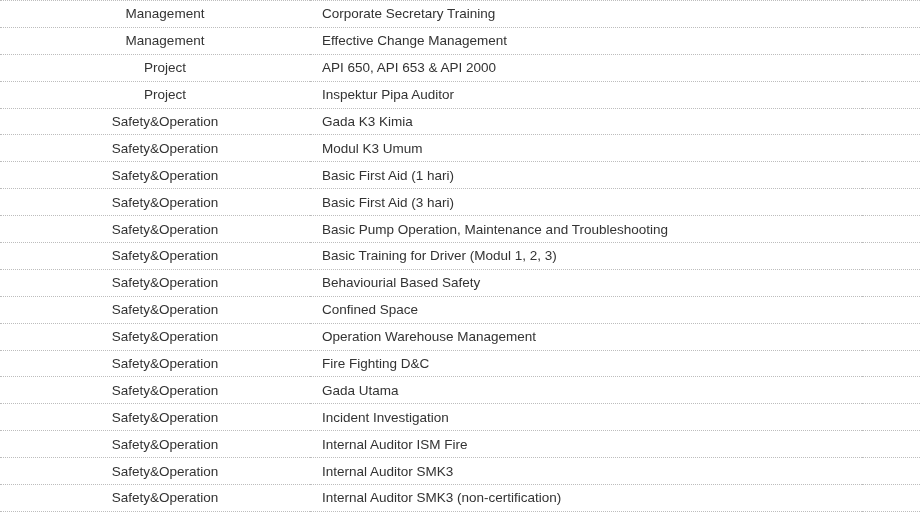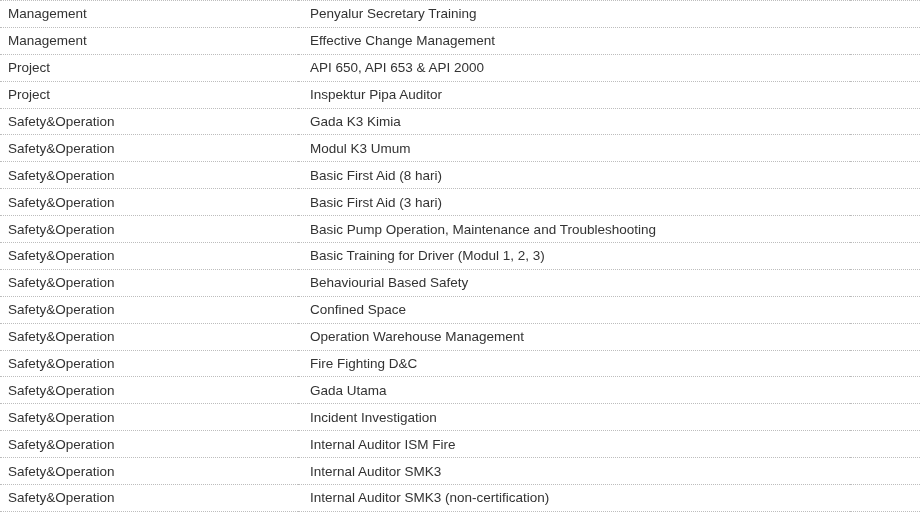--- a/index.html
+++ b/index.html
@@ -26,21 +26,22 @@
     font-size: 13.5px;
     color: #333333;
     border-bottom: 1px dotted #bdbdbd;
     padding: 0 0 0 0;
     vertical-align: middle;
     white-space: nowrap;
     overflow: hidden;
   }
   .col-category {
     width: 290px;
-    padding-left: 8px;
+    padding-left: 20px;
+    text-align: center;
   }
   .col-title {
     width: 540px;
     padding-left: 12px;
   }
   .col-count {
     width: 91px;
     text-align: right;
     padding-right: 73px;
   }
@@ -48,21 +49,21 @@
     border-top: 1px dotted #bdbdbd;
   }
 </style>
 </head>
 <body>
 
 <table class="table">
   <tbody>
       <tr class="row">
         <td class="cell col-category topline">Management</td>
-        <td class="cell col-title topline">Penyalur Secretary Training</td>
+        <td class="cell col-title topline">Corporate Secretary Training</td>
         <td class="cell col-count topline">1</td>
       </tr>
       <tr class="row">
         <td class="cell col-category">Management</td>
         <td class="cell col-title">Effective Change Management</td>
         <td class="cell col-count">26</td>
       </tr>
       <tr class="row">
         <td class="cell col-category">Project</td>
         <td class="cell col-title">API 650, API 653 &amp; API 2000</td>
@@ -78,21 +79,21 @@
         <td class="cell col-title">Gada K3 Kimia</td>
         <td class="cell col-count">1</td>
       </tr>
       <tr class="row">
         <td class="cell col-category">Safety&amp;Operation</td>
         <td class="cell col-title">Modul K3 Umum</td>
         <td class="cell col-count">8</td>
       </tr>
       <tr class="row">
         <td class="cell col-category">Safety&amp;Operation</td>
-        <td class="cell col-title">Basic First Aid (8 hari)</td>
+        <td class="cell col-title">Basic First Aid (1 hari)</td>
         <td class="cell col-count">87</td>
       </tr>
       <tr class="row">
         <td class="cell col-category">Safety&amp;Operation</td>
         <td class="cell col-title">Basic First Aid (3 hari)</td>
         <td class="cell col-count">59</td>
       </tr>
       <tr class="row">
         <td class="cell col-category">Safety&amp;Operation</td>
         <td class="cell col-title">Basic Pump Operation, Maintenance and Troubleshooting</td>

